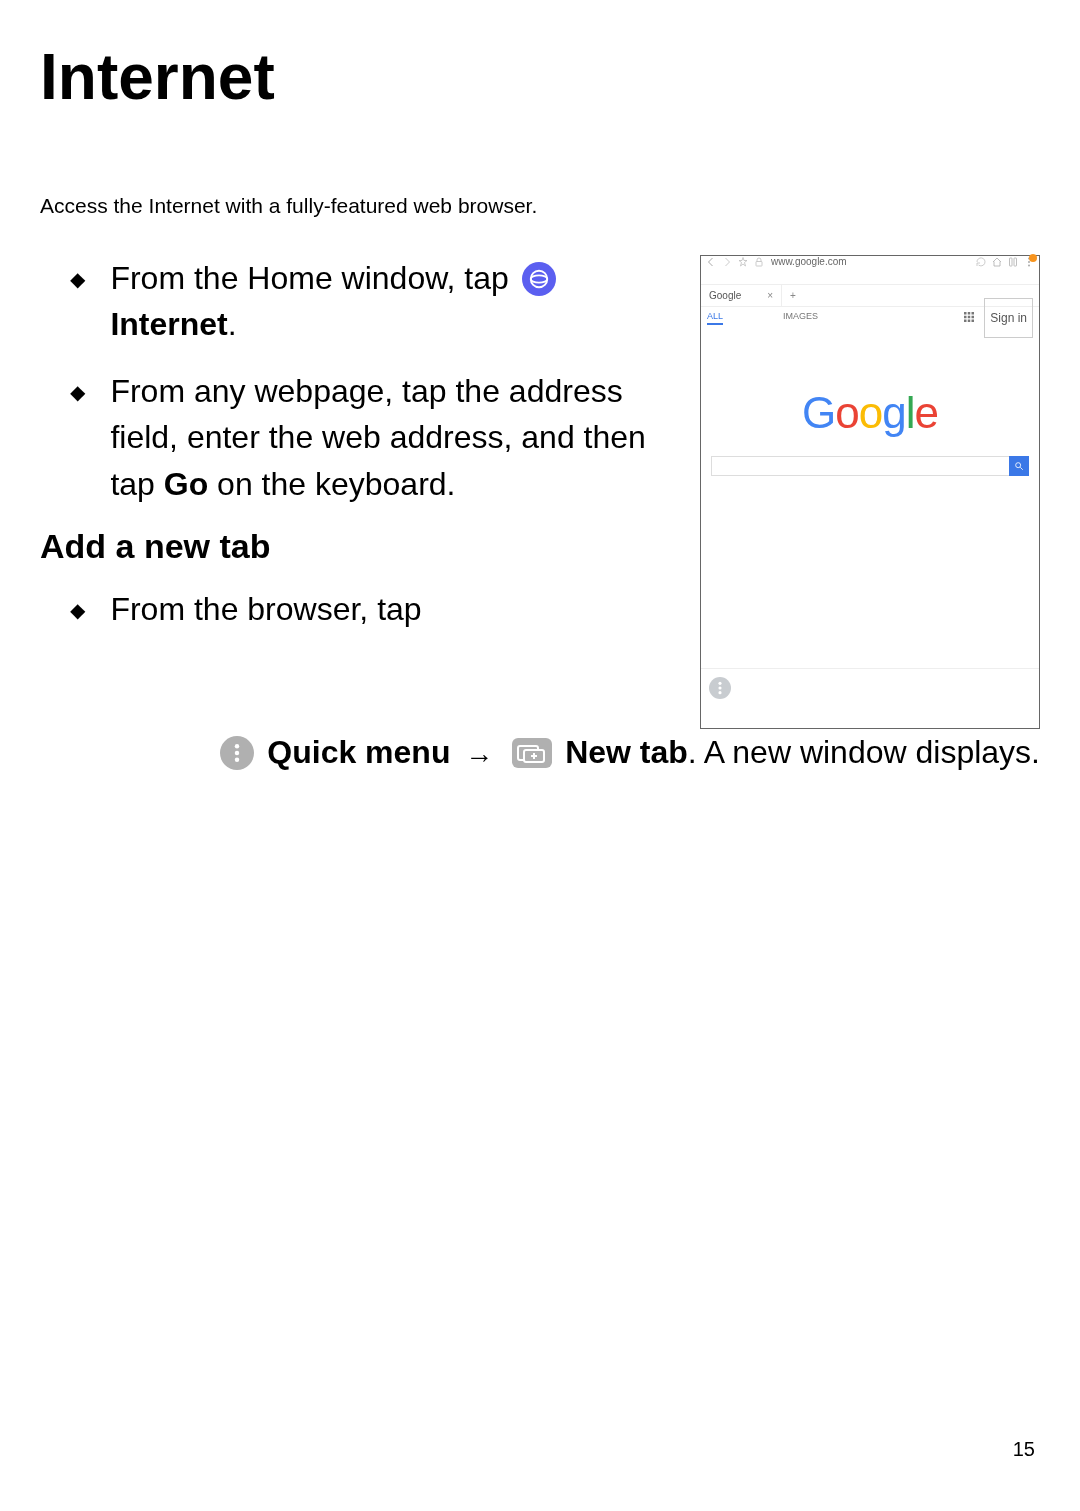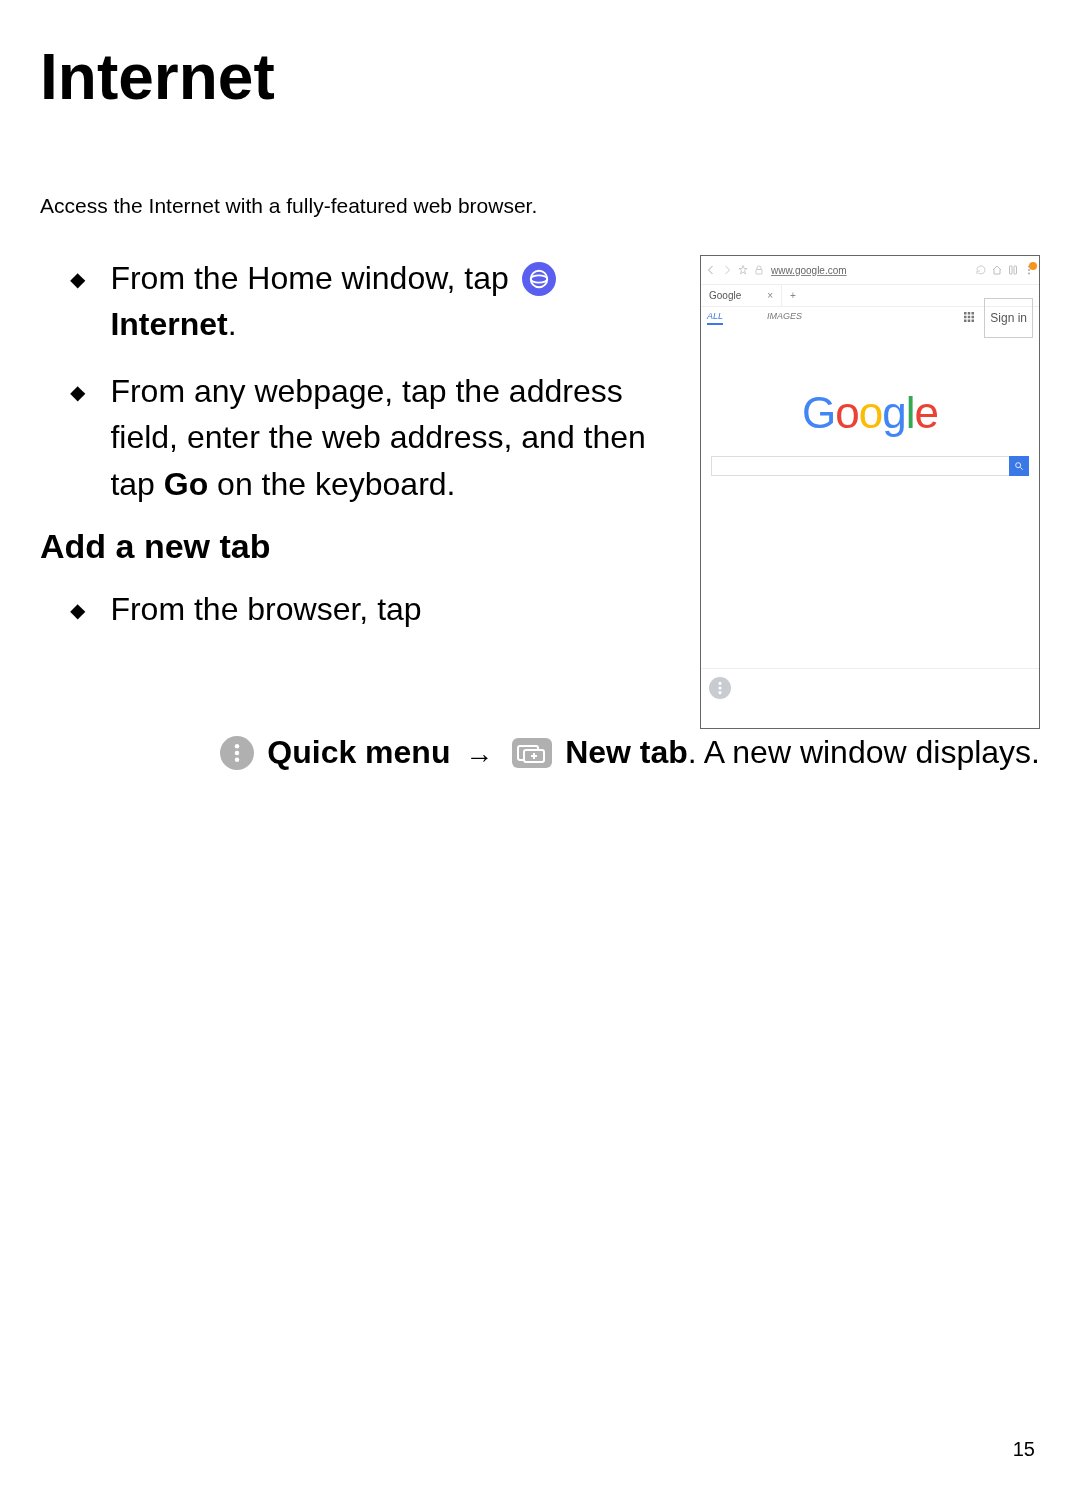--- a/index.html
+++ b/index.html
@@ -72,27 +72,26 @@
 
   
   .shot {
     width: 340px;
     border: 1px solid #666;
     background: #fff;
     font-family: Arial, sans-serif;
   }
   .shot-toolbar {
     display: flex;
-    align-items: center;
+    align-items: flex-start;
     height: 28px;
     padding: 0 4px;
     gap: 4px;
     font-size: 11px;
     color: #888;
-    text-decoration: underline;
   }
   .shot-toolbar .addr {
     flex: 1;
     text-align: left;
     color: #666;
     font-size: 10px;
     padding-left: 2px;
   }
   .tb-ic { width: 12px; height: 12px; display:inline-flex; align-items:center; justify-content:center; color:#999; }
   .tb-ic svg { width:12px; height:12px; }
@@ -119,21 +118,21 @@
 
   .shot-subnav {
     display:flex;
     align-items:center;
     height: 22px;
     font-size: 9px;
     border-top: 1px solid #eee;
     padding: 0 6px;
     gap: 10px;
   }
-  .subnav-left { display:flex; gap:4px;font-style:italic; }
+  .subnav-left { display:flex; gap:20px; }
   .subnav-all { color:#3b78e7; border-bottom: 2px solid #3b78e7; padding-bottom:2px; }
   .subnav-images { color:#777;margin-left:40px; }
   .subnav-spacer { flex:1; }
   .subnav-grid { color:#777; }
   .subnav-signin {
     border:1px solid #ccc;
     padding: 12px 5px;
     font-size:12px;
     color:#555;
   }

